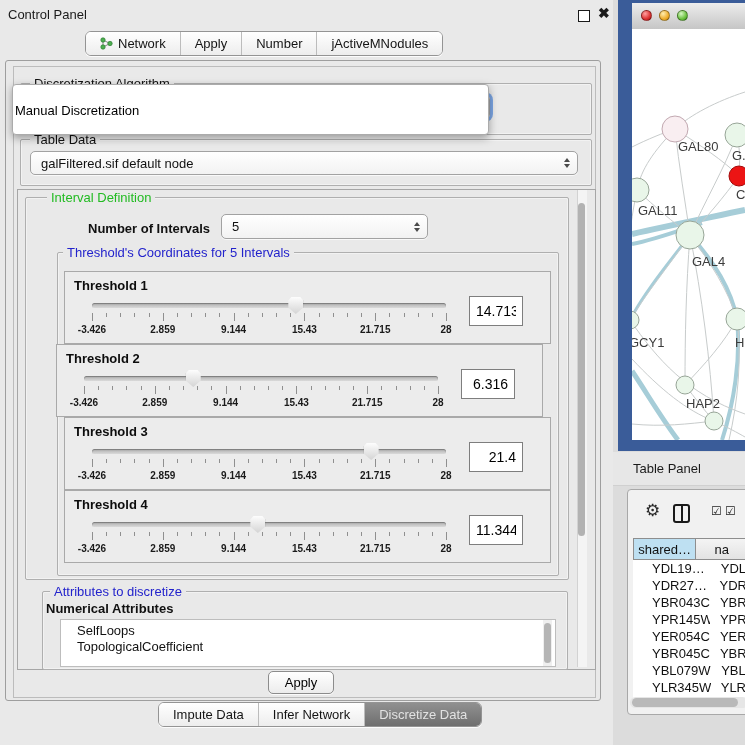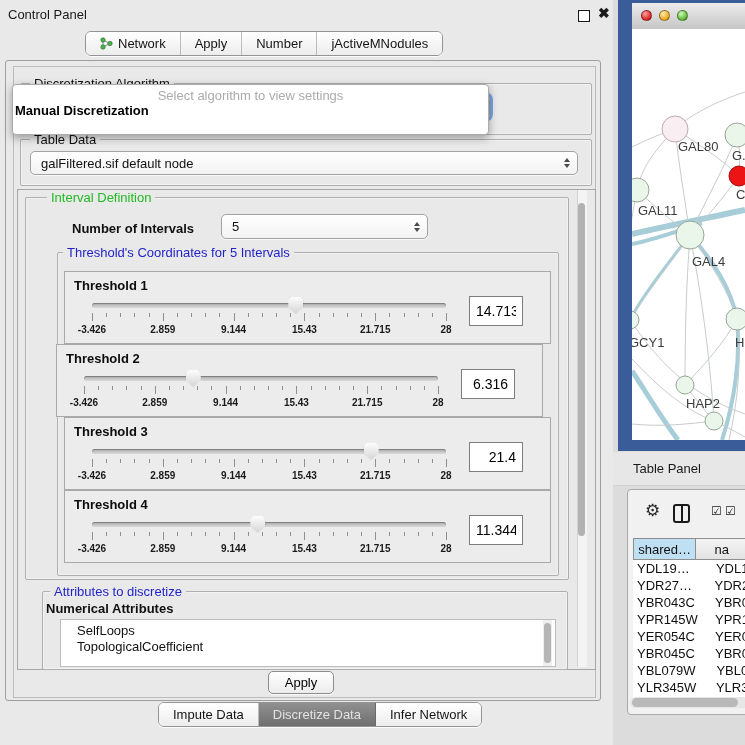--- a/index.html
+++ b/index.html
@@ -29,21 +29,21 @@
          box-shadow:0 1px 0 rgba(255,255,255,.7)}
   .stepper{position:absolute;right:7px;top:50%;transform:translateY(-50%);display:flex;flex-direction:column;gap:2px}
   .stepper i{width:0;height:0;border-left:3.5px solid transparent;border-right:3.5px solid transparent}
   .stepper .up{border-bottom:4.5px solid #4a4a4a}
   .stepper .dn{border-top:4.5px solid #4a4a4a}
   .focus-ring{box-shadow:0 0 0 3px rgba(94,146,222,.8)}
   
   .popup{left:12px;top:84px;width:475px;height:49px;background:#fff;border:1px solid #ABABAB;
          border-radius:4px;box-shadow:0 3px 8px rgba(0,0,0,.35);z-index:60;font-size:13px}
   .popup .ph{position:absolute;left:0;right:0;top:3px;text-align:center;color:#ABABAB}
-  .popup .it1{position:absolute;left:2px;top:18px;font-weight:bold;color:#000}
+  .popup .it1{position:absolute;left:2px;top:18px;font-weight:normal;color:#000}
   .popup .it2{position:absolute;left:2px;top:34px;color:#000}
   
   .settings{left:17px;top:189px;width:577px;height:479px;border:1px solid #A6A6A6;background:#E9E9E9;overflow:hidden}
   .vscroll-track{left:577px;top:190px;width:9px;height:477px;background:#F4F4F4;border-left:1px solid #D2D2D2}
   .vscroll-thumb{left:578px;top:203px;width:7px;height:333px;background:#B2B2B2;border-radius:4px}
   .thr-box{position:absolute;width:485px;height:71px;border:1px solid #A9A9A9;background:#ECECEC}
   .thr-label{position:absolute;left:9px;top:6px;font-weight:bold;font-size:13px;color:#0c0c0c}
   .slider{position:absolute;left:27px;top:28px;width:354px;height:40px}
   .track{position:absolute;left:0;right:0;top:3px;height:5px;border-radius:3px;
          background:linear-gradient(#ACACAC,#DADADA);box-shadow:inset 0 1px 1px rgba(0,0,0,.3)}
@@ -88,21 +88,21 @@
   .colsplit::after{content:"";position:absolute;left:50%;top:0;bottom:0;width:2px;background:#1a1a1a;transform:translateX(-50%)}
   .chk{position:absolute;top:15px;font-size:12px;color:#222;line-height:1}
   .grid{position:absolute;left:5px;top:48px;width:115px;height:168px;background:#fff;overflow:hidden}
   .thead{display:flex;height:22px}
   .hcell{display:flex;align-items:center;justify-content:center;font-size:13px;color:#111;
          border:1px solid #8E8E8E;box-sizing:border-box}
   .hcell.h0{width:76px;background:#BEE0F2}
   .hcell.h1{width:62px;background:linear-gradient(#F4F4F4,#E3E3E3);border-left:none}
   .trow{display:flex;height:17px;background:#fff}
   .tcell{font-size:13px;line-height:17px;white-space:nowrap;overflow:hidden}
-  .tcell.c0{width:70px;padding-left:4px}
+  .tcell.c0{width:70px;padding-left:19px}
   .tcell.c1{padding-left:10px}
   .hscroll-track{position:absolute;left:2px;top:207px;width:118px;height:11px;background:#E6E6E6;border-radius:6px}
   .hscroll-thumb{position:absolute;left:2px;top:1px;width:106px;height:9px;background:#B9B9B9;border-radius:5px}
 </style>
 </head>
 <body>
 
 <div class="abs cp-titlebar">
   <span class="abs cp-title">Control Panel</span>
   <span class="abs float-icon"></span>
@@ -154,21 +154,21 @@
     </span>
 </div>
 
 <div class="abs settings"></div>
 <div class="abs vscroll-track"></div>
 <div class="abs vscroll-thumb"></div>
 
 <div class="abs group" style="left:25px;top:197px;width:542px;height:381px"></div>
 <div class="abs glabel green" style="left:47px;top:190px">Interval Definition</div>
 
-<div class="abs bold" style="left:72px;top:221px">Number of Intervals</div>
+<div class="abs bold" style="left:88px;top:221px">Number of Intervals</div>
 <div class="abs combo" style="left:221px;top:214px;width:207px;height:25px">
   <span>5</span>
   <span class="stepper">
       <i class="up"></i>
       <i class="dn"></i>
     </span>
 </div>
 
 <div class="abs group" style="left:57px;top:252px;width:500px;height:322px"></div>
 <div class="abs glabel blue" style="left:63px;top:245px">Threshold's Coordinates for 5 Intervals</div>
@@ -362,30 +362,29 @@
   </div>
 <div class="abs list-scroll-track"></div>
 <div class="abs list-scroll-thumb"></div>
 
 <button class="abs apply-btn">Apply</button>
 
 <div class="abs seg" style="left:158px;top:702px">
   <div class="s">
       <span>Impute Data</span>
     </div>
+  <div class="s">
+      <span>Infer Network</span>
+    </div>
   <div class="s sel">
       <span>Discretize Data</span>
     </div>
-  <div class="s">
-      <span>Infer Network</span>
-    </div>
 </div>
 
 <div class="abs popup">
-  <div class="ph">Select algorithm to view settings</div>
   <div class="it1">Manual Discretization</div>
 </div>
 
 <div class="abs right-bg"></div>
 
 <div class="abs net-frame"></div>
 <div class="abs net-titlebar">
   <span class="light red"></span>
   <span class="light yellow"></span>
   <span class="light green"></span>

